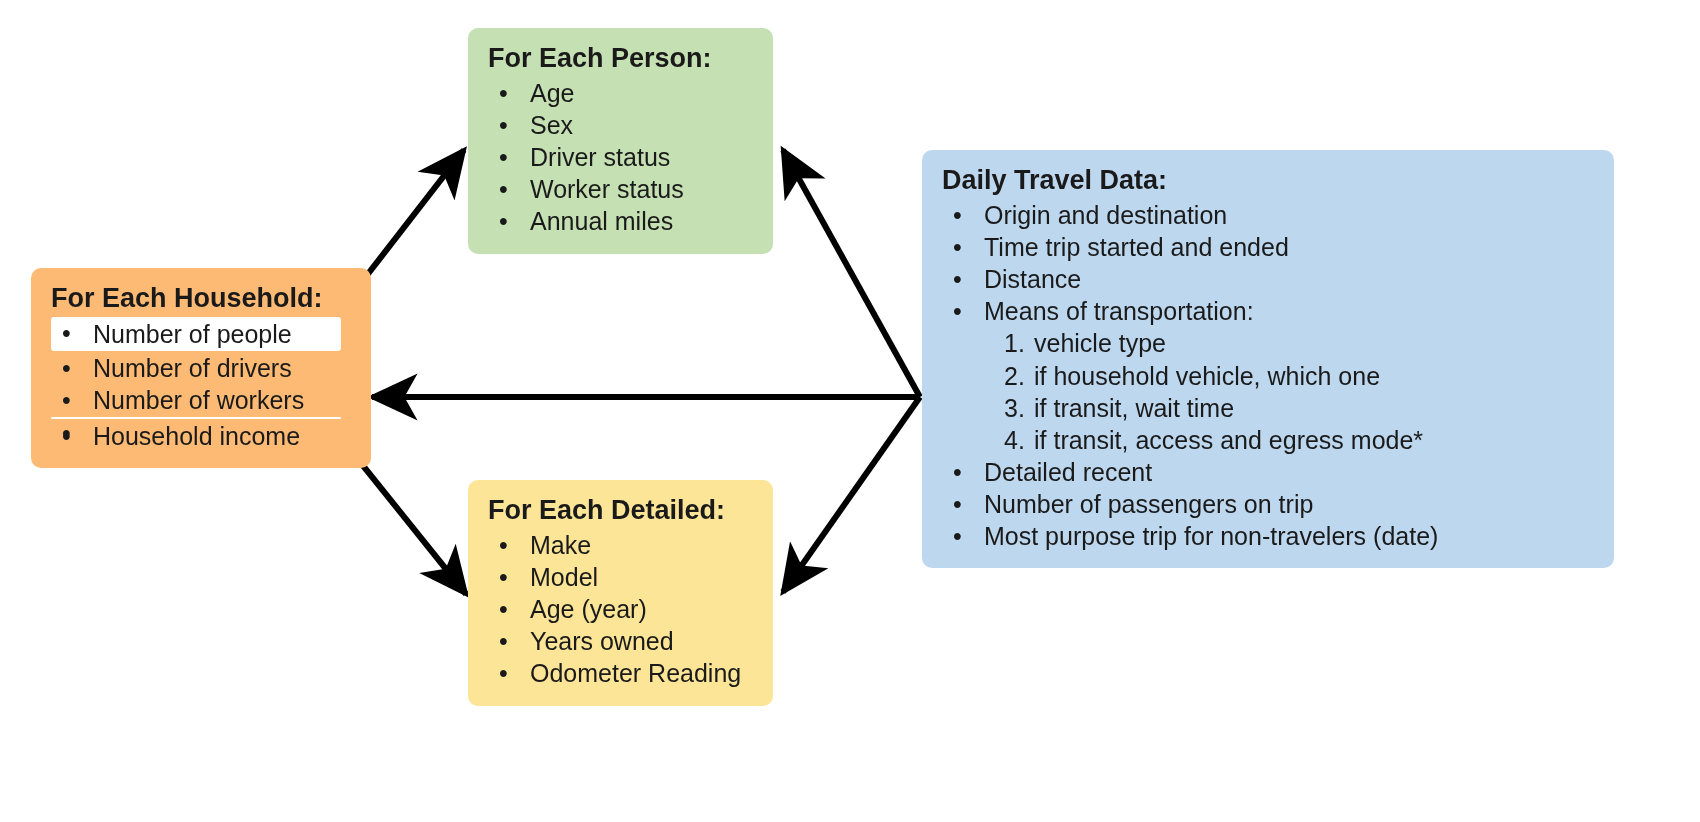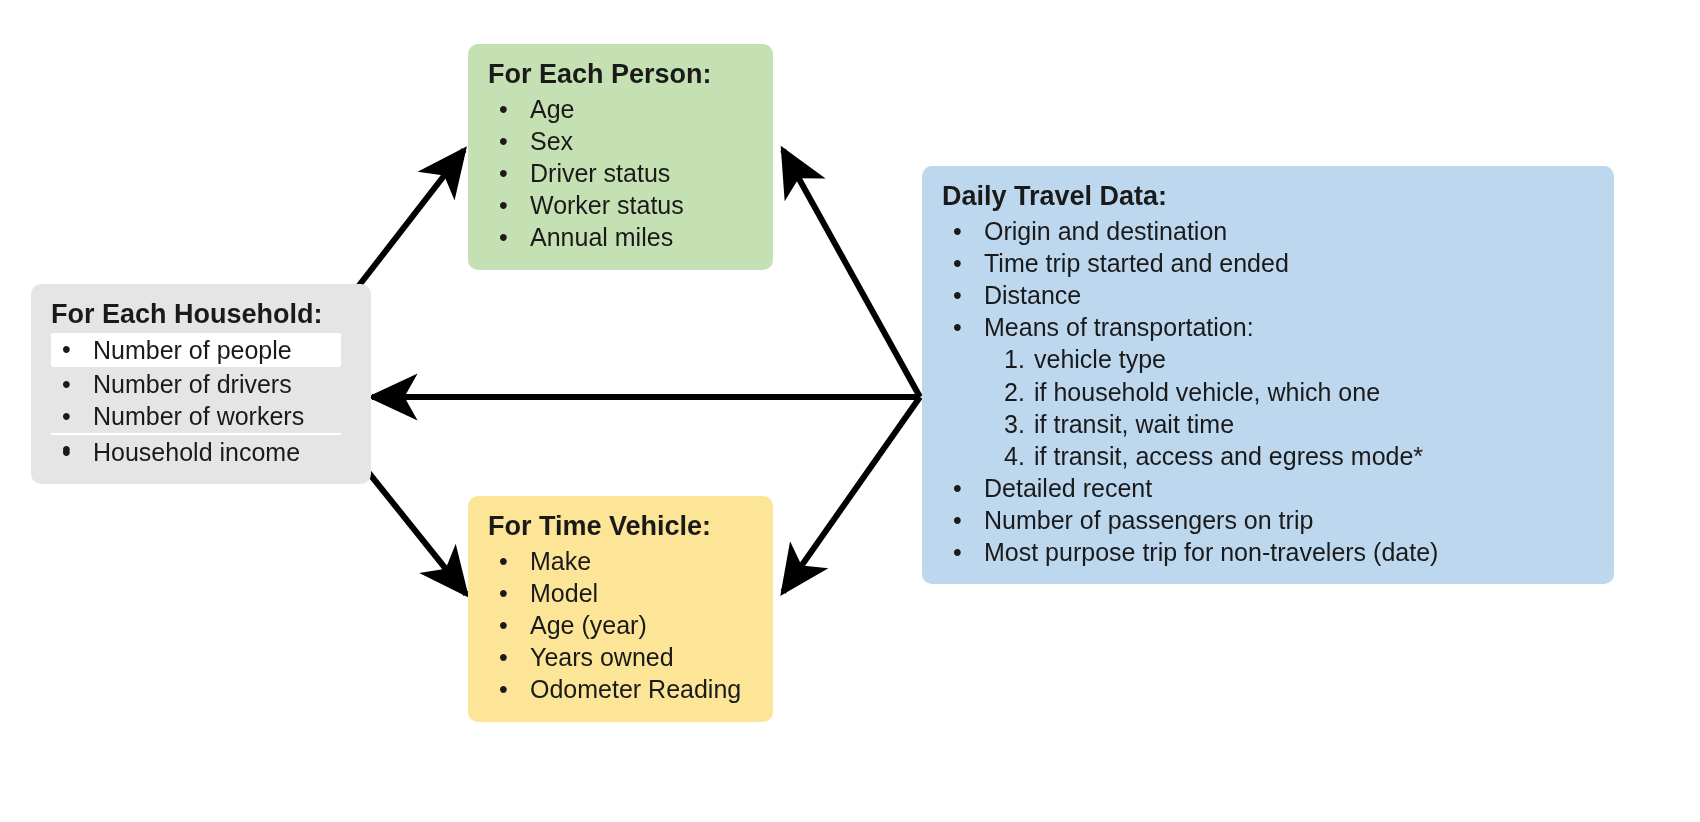--- a/index.html
+++ b/index.html
@@ -25,21 +25,20 @@
     left: 0; top: 0;
     width: 1700px;
     height: 822px;
     pointer-events: none;
   }
   .node {
     position: absolute;
     border-radius: 10px;
     padding: 14px 18px 16px 20px;
     color: #1a1a1a;
-    margin-top: 16px;
   }
   .node .title {
     font-weight: bold;
     font-size: 27px;
     line-height: 1.22;
     margin-bottom: 2px;
     white-space: nowrap;
   }
   .node ul.bullets {
     list-style: none;
@@ -86,21 +85,21 @@
     position: absolute;
     left: 62px;
     top: 0;
   }
 
   
   #node-household {
     left: 31px;
     top: 268px;
     width: 340px;
-    background: #e5e5e5;
+    background: #fdba74;
   }
   #node-person {
     left: 468px;
     top: 28px;
     width: 305px;
     background: #c5e0b3;
   }
   #node-vehicle {
     left: 468px;
     top: 480px;
@@ -182,21 +181,21 @@
         <span>Worker status</span>
       </li>
       <li>
         <span class="bullet-dot">•</span>
         <span>Annual miles</span>
       </li>
     </ul>
   </div>
 
   <div class="node" id="node-vehicle">
-    <div class="title">For Time Vehicle:</div>
+    <div class="title">For Each Detailed:</div>
     <ul class="bullets">
       <li>
         <span class="bullet-dot">•</span>
         <span>Make</span>
       </li>
       <li>
         <span class="bullet-dot">•</span>
         <span>Model</span>
       </li>
       <li>

